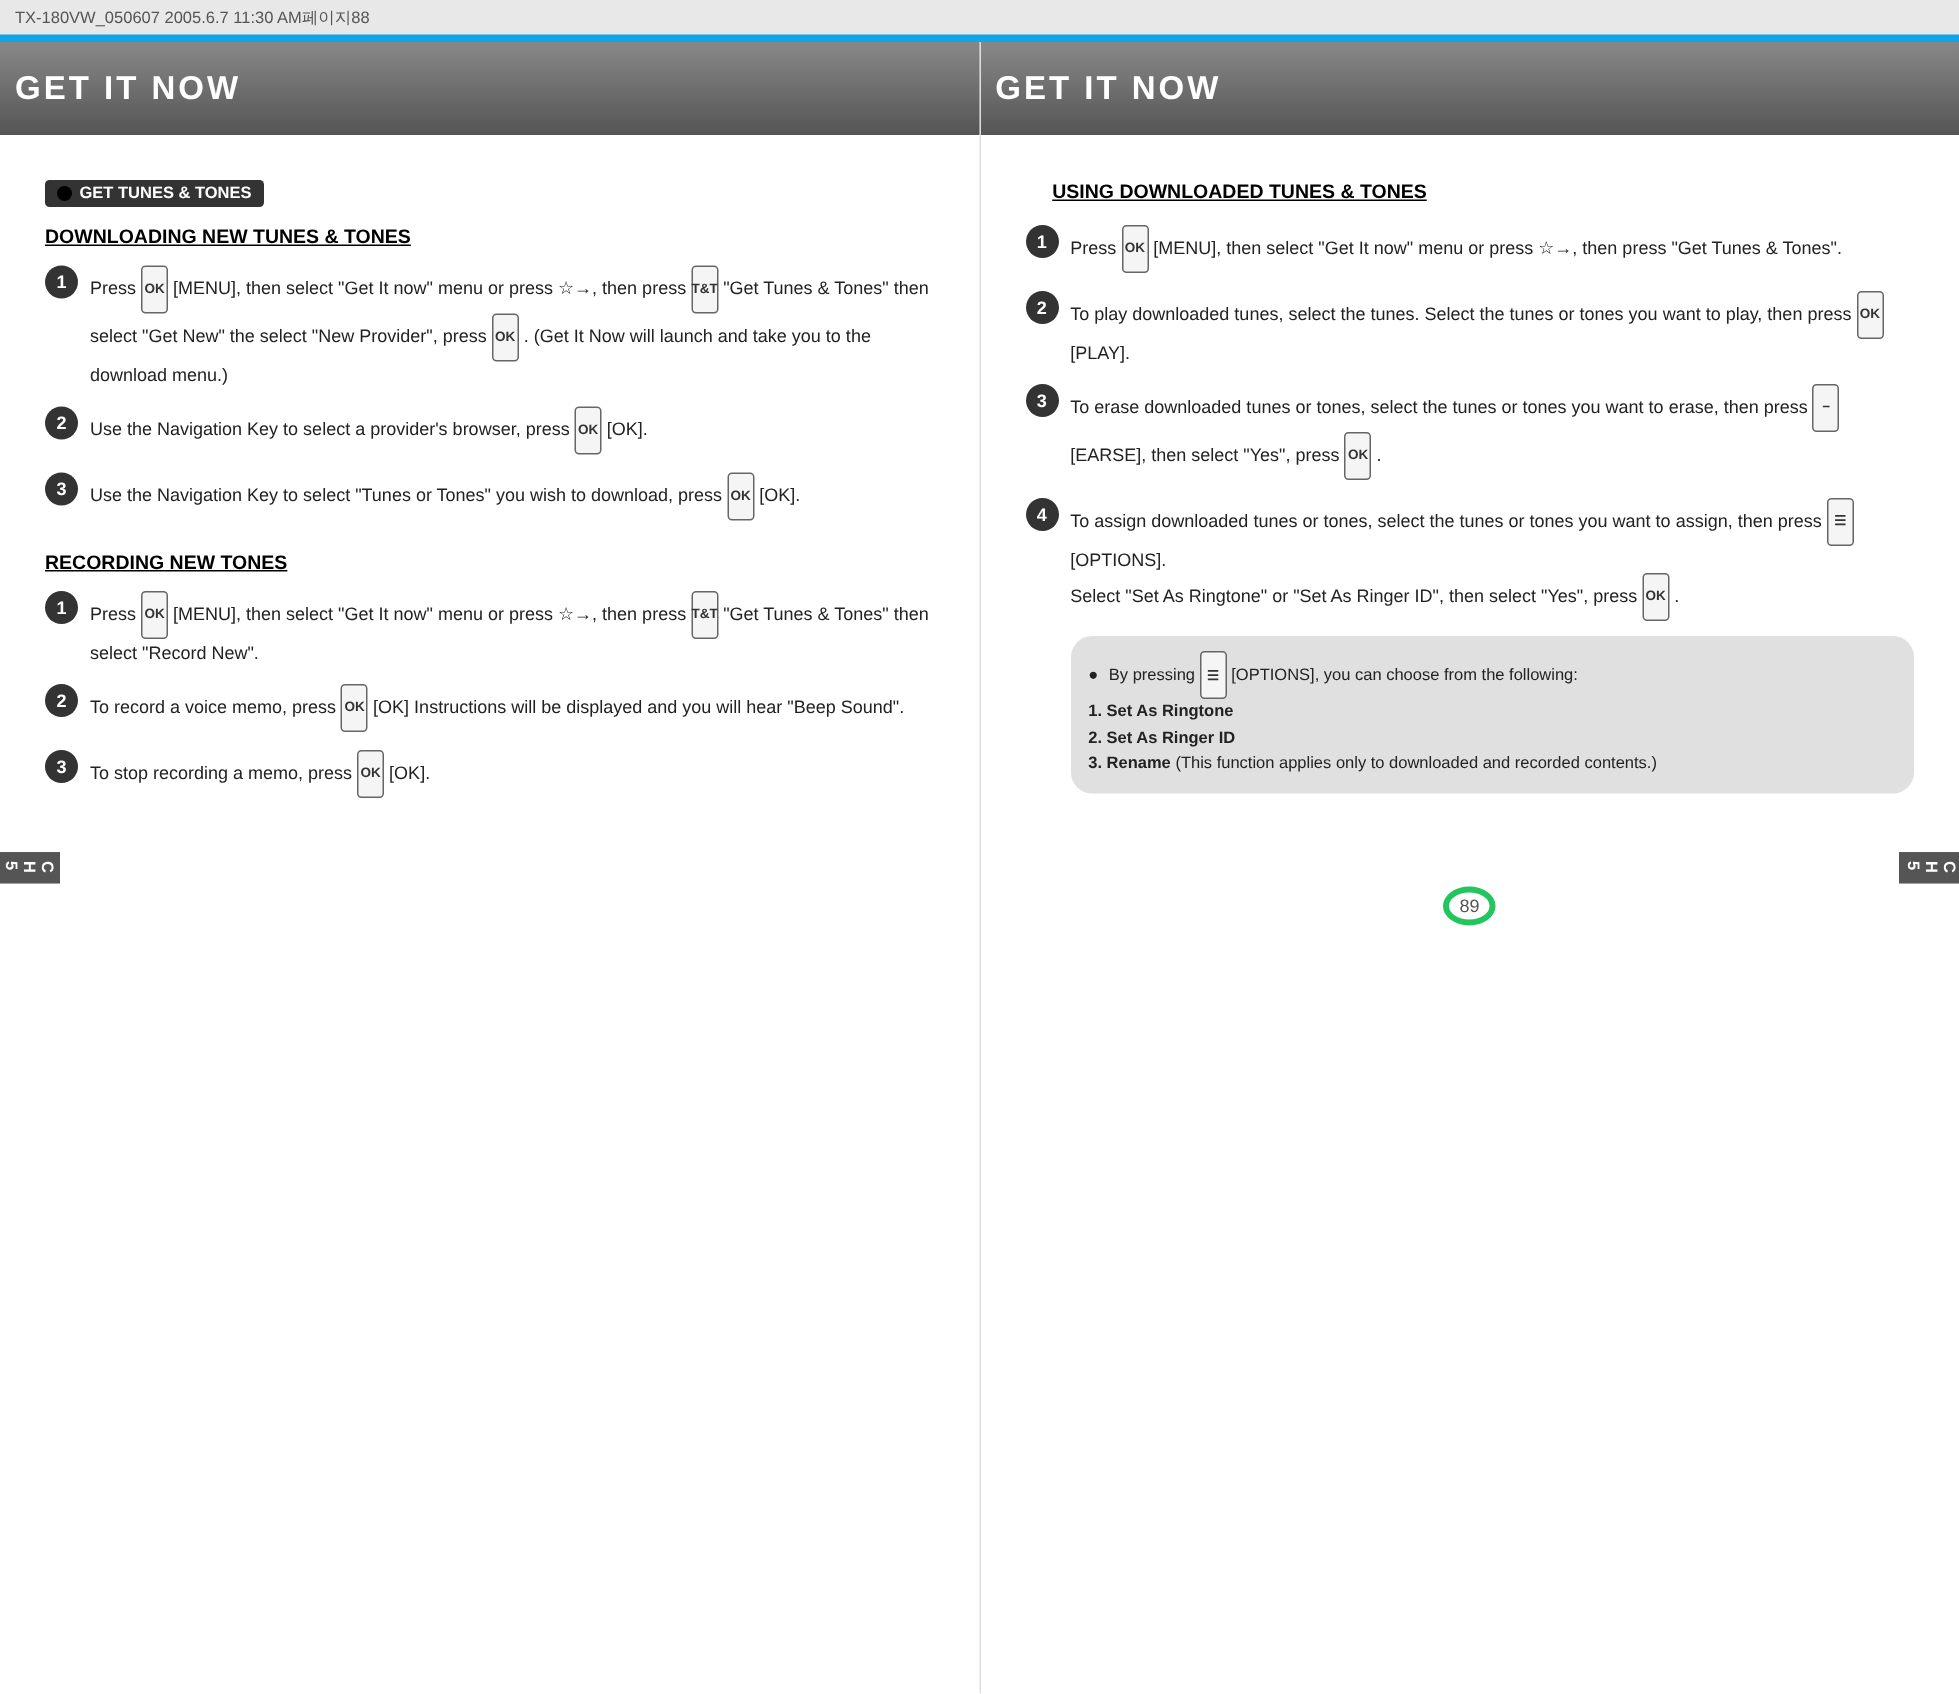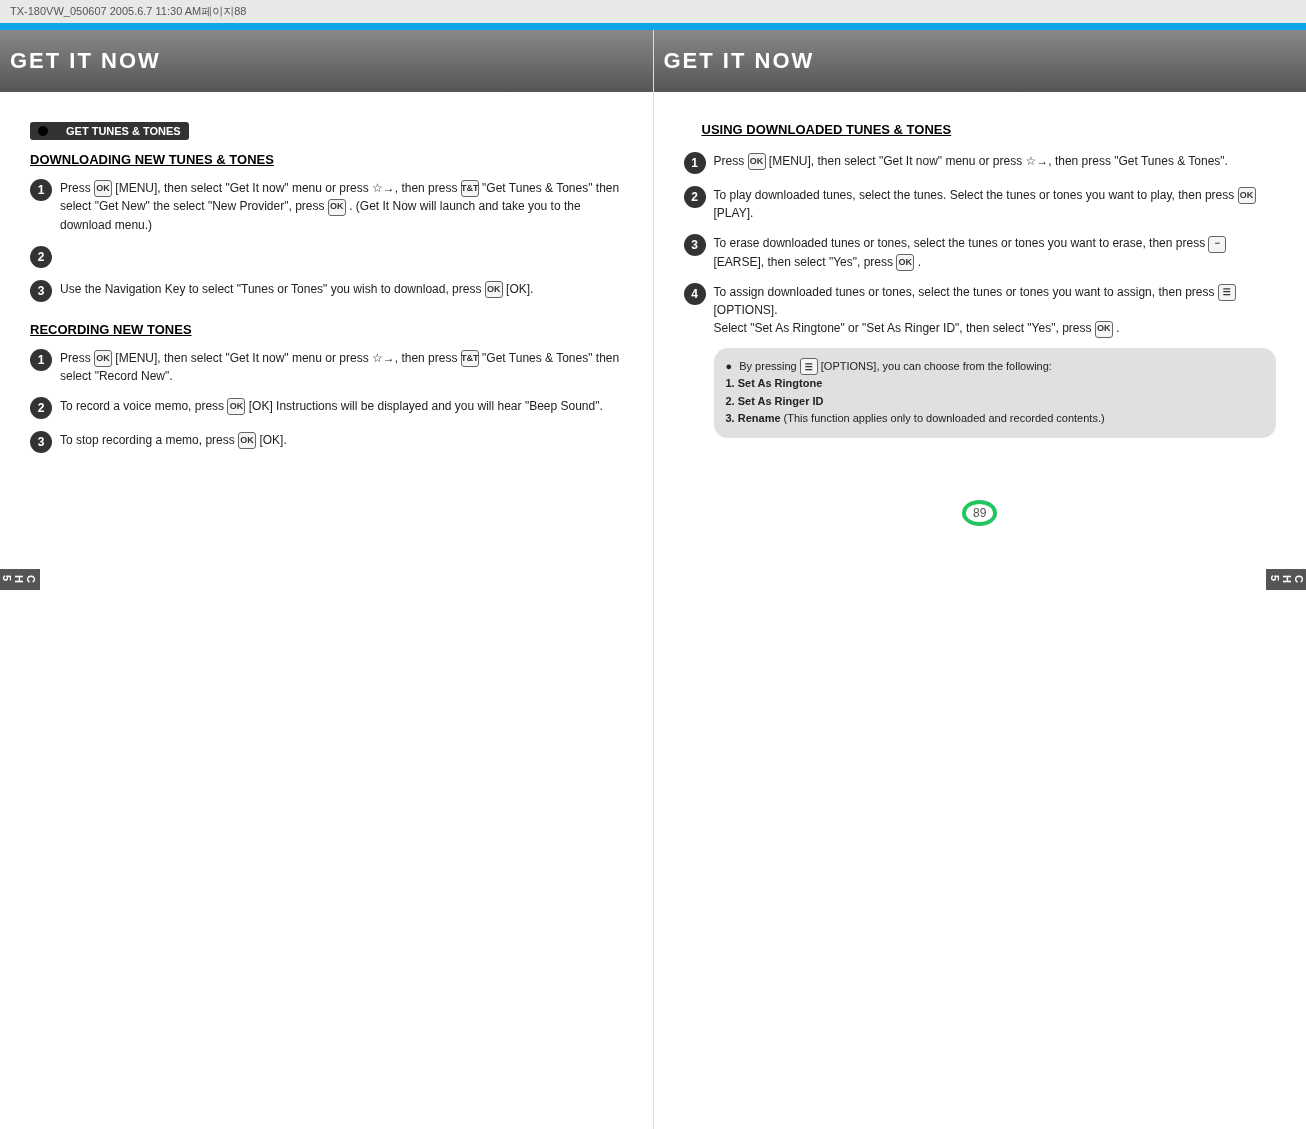--- a/index.html
+++ b/index.html
@@ -9,21 +9,21 @@
       width: 1306px;
       min-height: 1129px;
       display: flex;
       flex-direction: column;
     }
     .top-bar {
       background: #e8e8e8;
       padding: 4px 10px;
       font-size: 11px;
       color: #555;
-      border-bottom: 7px solid #0ea5e9;
+      border-bottom: 5px solid #0ea5e9;
     }
     .pages-container {
       display: flex;
       flex: 1;
     }
     .page {
       flex: 1;
       padding: 0;
       position: relative;
       background: #fff;
@@ -46,21 +46,21 @@
     .section-label {
       display: inline-flex;
       align-items: center;
       background: #333;
       color: #fff;
       font-size: 11px;
       font-weight: bold;
       padding: 3px 8px;
       border-radius: 3px;
       margin-bottom: 8px;
-      gap: 18px;
+      gap: 5px;
     }
     .section-label .dot {
       width: 10px;
       height: 10px;
       background: #000;
       border-radius: 50%;
       display: inline-block;
     }
     .subsection-title {
       font-size: 13px;
@@ -98,21 +98,21 @@
     .step-text {
       font-size: 12px;
       line-height: 1.5;
       color: #222;
     }
     .step-text .btn-icon {
       display: inline-flex;
       align-items: center;
       justify-content: center;
       width: 18px;
-      height: 17px;
+      height: 32px;
       border: 1px solid #666;
       border-radius: 3px;
       font-size: 9px;
       background: #f5f5f5;
       vertical-align: middle;
       color: #333;
       font-weight: bold;
     }
     .recording-section {
       margin-top: 18px;
@@ -203,20 +203,23 @@
         <div class="subsection-title">DOWNLOADING NEW TUNES &amp; TONES</div>
         <ul class="steps-list">
           <li class="step-item">
             <div class="step-num dark">1</div>
             <div class="step-text">
               Press <span class="btn-icon">OK</span> [MENU], then select "Get It now" menu or press ☆→, then press <span class="btn-icon">T&amp;T</span> "Get Tunes &amp; Tones" then select "Get New" the select "New Provider", press <span class="btn-icon">OK</span> . (Get It Now will launch and take you to the download menu.)
             </div>
           </li>
           <li class="step-item">
             <div class="step-num dark">2</div>
+            <div class="step-text">
+              Use the Navigation Key to select a provider's browser, press <span class="btn-icon">OK</span> [OK].
+            </div>
           </li>
           <li class="step-item">
             <div class="step-num dark">3</div>
             <div class="step-text">
               Use the Navigation Key to select "Tunes or Tones" you wish to download, press <span class="btn-icon">OK</span> [OK].
             </div>
           </li>
         </ul>
       </div>
 

